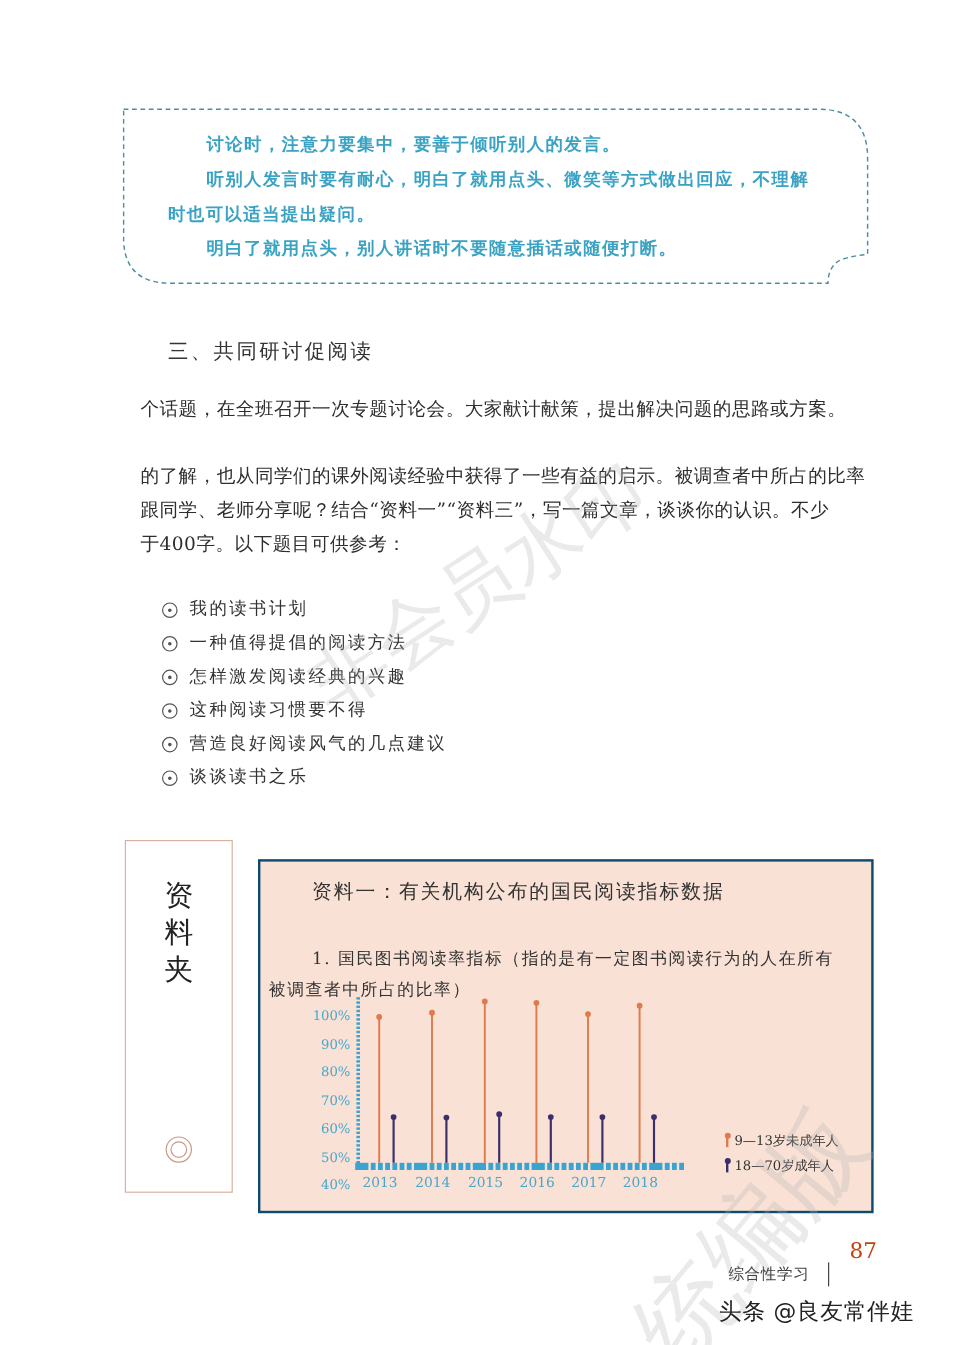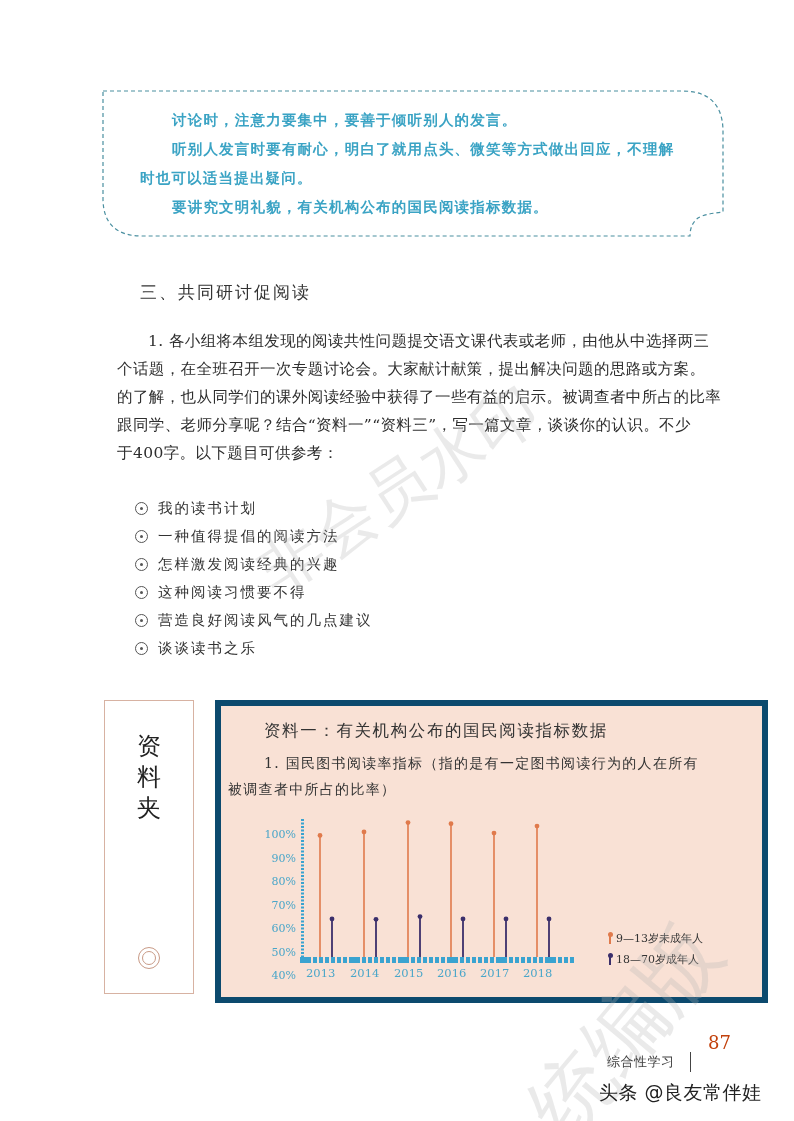--- a/index.html
+++ b/index.html
@@ -20,21 +20,21 @@
   .topics { position:absolute; left:135px; top:494px; font-size:14.5px; letter-spacing:2px; color:#333; }
   .topic { height:28px; line-height:28px; white-space:nowrap; display:flex; align-items:center;text-align:right; }
   .topic .bullet { display:inline-block; width:11px; height:11px; border:1px solid #555; border-radius:50%; margin-right:10px; position:relative; }
   .topic .bullet::after { content:""; position:absolute; left:4px; top:4px; width:3px; height:3px; border-radius:50%; background:#555; }
   
   .folder-tab { left:104px; top:700px; width:88px; height:292px; border:1px solid #d7b2a2; background:#fff; }
   .folder-title { position:absolute; left:0; width:88px; top:30px; text-align:center; font-size:24px; line-height:31px; color:#222; }
   .folder-ring { position:absolute; left:33px; top:246px; width:20px; height:20px; border:1px solid #c89a86; border-radius:50%; }
   .folder-ring::after { content:""; position:absolute; left:3px; top:3px; width:12px; height:12px; border:1px solid #c89a86; border-radius:50%; }
   
-  .material { left:215px; top:700px; width:509px; height:291px; background:#f9e1d5; border:6px solid #0c4a6e;padding-left:32px; }
+  .material { left:215px; top:716px; width:509px; height:291px; background:#f9e1d5; border:2px solid #0c4a6e; }
   .mat-title { position:absolute; left:43px; top:14px; font-size:16.5px; letter-spacing:1.6px; color:#333; white-space:nowrap; }
   .mat-sub { position:absolute; left:7px; top:44px; width:500px; font-size:14px; line-height:26px; letter-spacing:1.3px; color:#333; }
   .mat-sub .line { display:block; white-space:nowrap; }
   .chart { position:absolute; left:0; top:0; }
   .ytick { position:absolute; font-size:11px; color:#4aa6c9; text-align:right; width:38px;margin-top:16px; }
   .xtick { position:absolute; font-size:11.5px; color:#4aa6c9; width:40px; text-align:left; }
   .legend { position:absolute; font-size:11px; color:#333; white-space:nowrap; display:flex; align-items:center; }
   .legend .mark { display:inline-block; width:2px; height:10px; margin-right:5px; position:relative; }
   .legend .mark::before { content:""; position:absolute; left:-1.5px; top:-2px; width:5px; height:5px; border-radius:50%; background:inherit; }
   
@@ -50,28 +50,27 @@
 <body>
 
 <div class="abs tipbox">
   <svg width="624" height="147" viewBox="0 0 624 147">
     <path d="M1 1 L580 1 Q620 1 621 40 L621 122 Q602 124 596 128 Q588 134 588 146 L40 146 Q2 146 1 110 Z" fill="none" stroke="#4a8fa0" stroke-width="1.2" stroke-dasharray="4 3"></path>
   </svg>
   <div class="tip-text">
     <div class="tip-line" style="left:70px; top:21px;">讨论时，注意力要集中，要善于倾听别人的发言。</div>
     <div class="tip-line" style="left:70px; top:50px;">听别人发言时要有耐心，明白了就用点头、微笑等方式做出回应，不理解</div>
     <div class="tip-line" style="left:38px; top:79px;">时也可以适当提出疑问。</div>
-    <div class="tip-line" style="left:70px; top:108px;">要讲究文明礼貌，有关机构公布的国民阅读指标数据。</div>
+    <div class="tip-line" style="left:70px; top:108px;">明白了就用点头，别人讲话时不要随意插话或随便打断。</div>
   </div>
 </div>
 
 <div class="abs section-heading">三、共同研讨促阅读</div>
 
 <div class="para" style="top:327px;">
-  <span class="line" style="padding-left:31px;">1. 各小组将本组发现的阅读共性问题提交语文课代表或老师，由他从中选择两三</span>
   <span class="line">个话题，在全班召开一次专题讨论会。大家献计献策，提出解决问题的思路或方案。</span>
 </div>
 
 <div class="para" style="top:383px;">
   <span class="line">的了解，也从同学们的课外阅读经验中获得了一些有益的启示。被调查者中所占的比率</span>
   <span class="line">跟同学、老师分享呢？结合“资料一”“资料三”，写一篇文章，谈谈你的认识。不少</span>
   <span class="line">于400字。以下题目可供参考：</span>
 </div>
 
 <div class="topics">
@@ -106,21 +105,21 @@
     <div>资</div>
     <div>料</div>
     <div>夹</div>
   </div>
   <div class="folder-ring"></div>
 </div>
 
 <div class="abs material">
   <div class="mat-title">资料一：有关机构公布的国民阅读指标数据</div>
   <div class="mat-sub">
-    <span class="line" style="padding-left:36px;">1. 国民图书阅读率指标（指的是有一定图书阅读行为的人在所有</span>
+    <span class="line" style="padding-left:36px;margin-top:24px;">1. 国民图书阅读率指标（指的是有一定图书阅读行为的人在所有</span>
     <span class="line">被调查者中所占的比率）</span>
   </div>
 
   <div class="chart" id="chart">
     <svg id="chart-svg" width="509" height="291">
         <rect x="80" y="113" width="3" height="2" fill="#3aa3d0"></rect>
         <rect x="80" y="116.5" width="3" height="2" fill="#3aa3d0"></rect>
         <rect x="80" y="120" width="3" height="2" fill="#3aa3d0"></rect>
         <rect x="80" y="123.5" width="3" height="2" fill="#3aa3d0"></rect>
         <rect x="80" y="127" width="3" height="2" fill="#3aa3d0"></rect>

